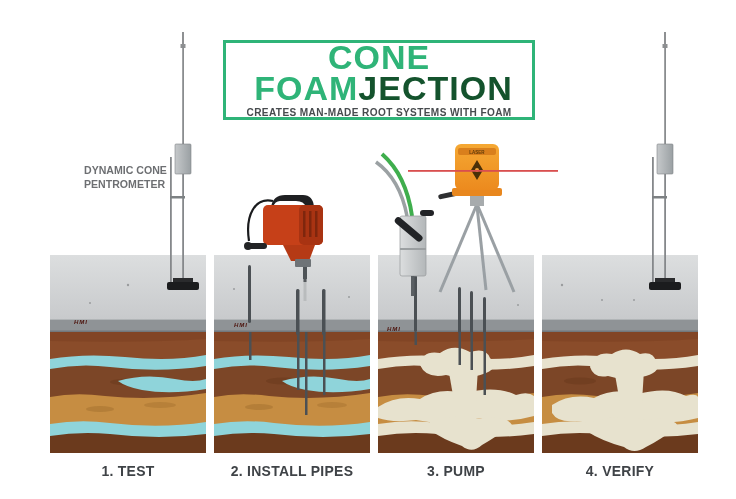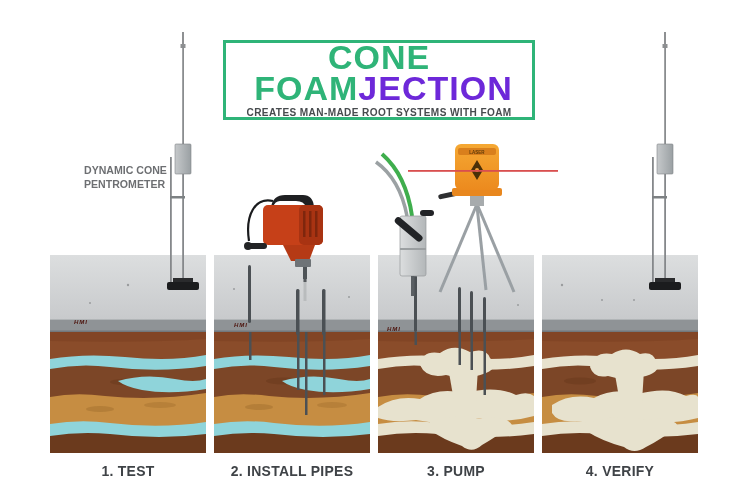--- a/index.html
+++ b/index.html
@@ -6,21 +6,21 @@
   .canvas{position:relative;width:736px;height:499px;background:#ffffff;overflow:hidden;
           font-family:"Liberation Sans",sans-serif;}
 
   
   .title-box{position:absolute;left:223px;top:40px;width:312px;height:80px;
              border:3px solid #2fb478;background:#fff;box-sizing:border-box;
              display:flex;flex-direction:column;align-items:center;justify-content:center;}
   .title-line1{font-size:34px;font-weight:800;color:#2fb478;line-height:30px;letter-spacing:1px;}
   .title-line2{font-size:34px;font-weight:800;line-height:32px;letter-spacing:1px;white-space:nowrap;}
   .title-line2 .green{color:#2fb478;margin-left:9px;}
-  .title-line2 .dark{color:#6d28d9;margin-top:28px;}
+  .title-line2 .dark{color:#14532d;margin-top:28px;}
   .title-sub{font-size:10.5px;font-weight:700;color:#474b4e;letter-spacing:.4px;margin-top:2px;
              transform:scaleX(.96);white-space:nowrap;}
 
   
   .annotation{position:absolute;left:84px;top:164px;font-size:11.5px;font-weight:700;
               color:#6d6f72;line-height:1.2;transform:scaleX(.92);transform-origin:left top;}
 
   
   .panel{position:absolute;top:255px;width:156px;height:198px;z-index:1;}
   .panel svg{display:block;width:156px;height:198px;}

